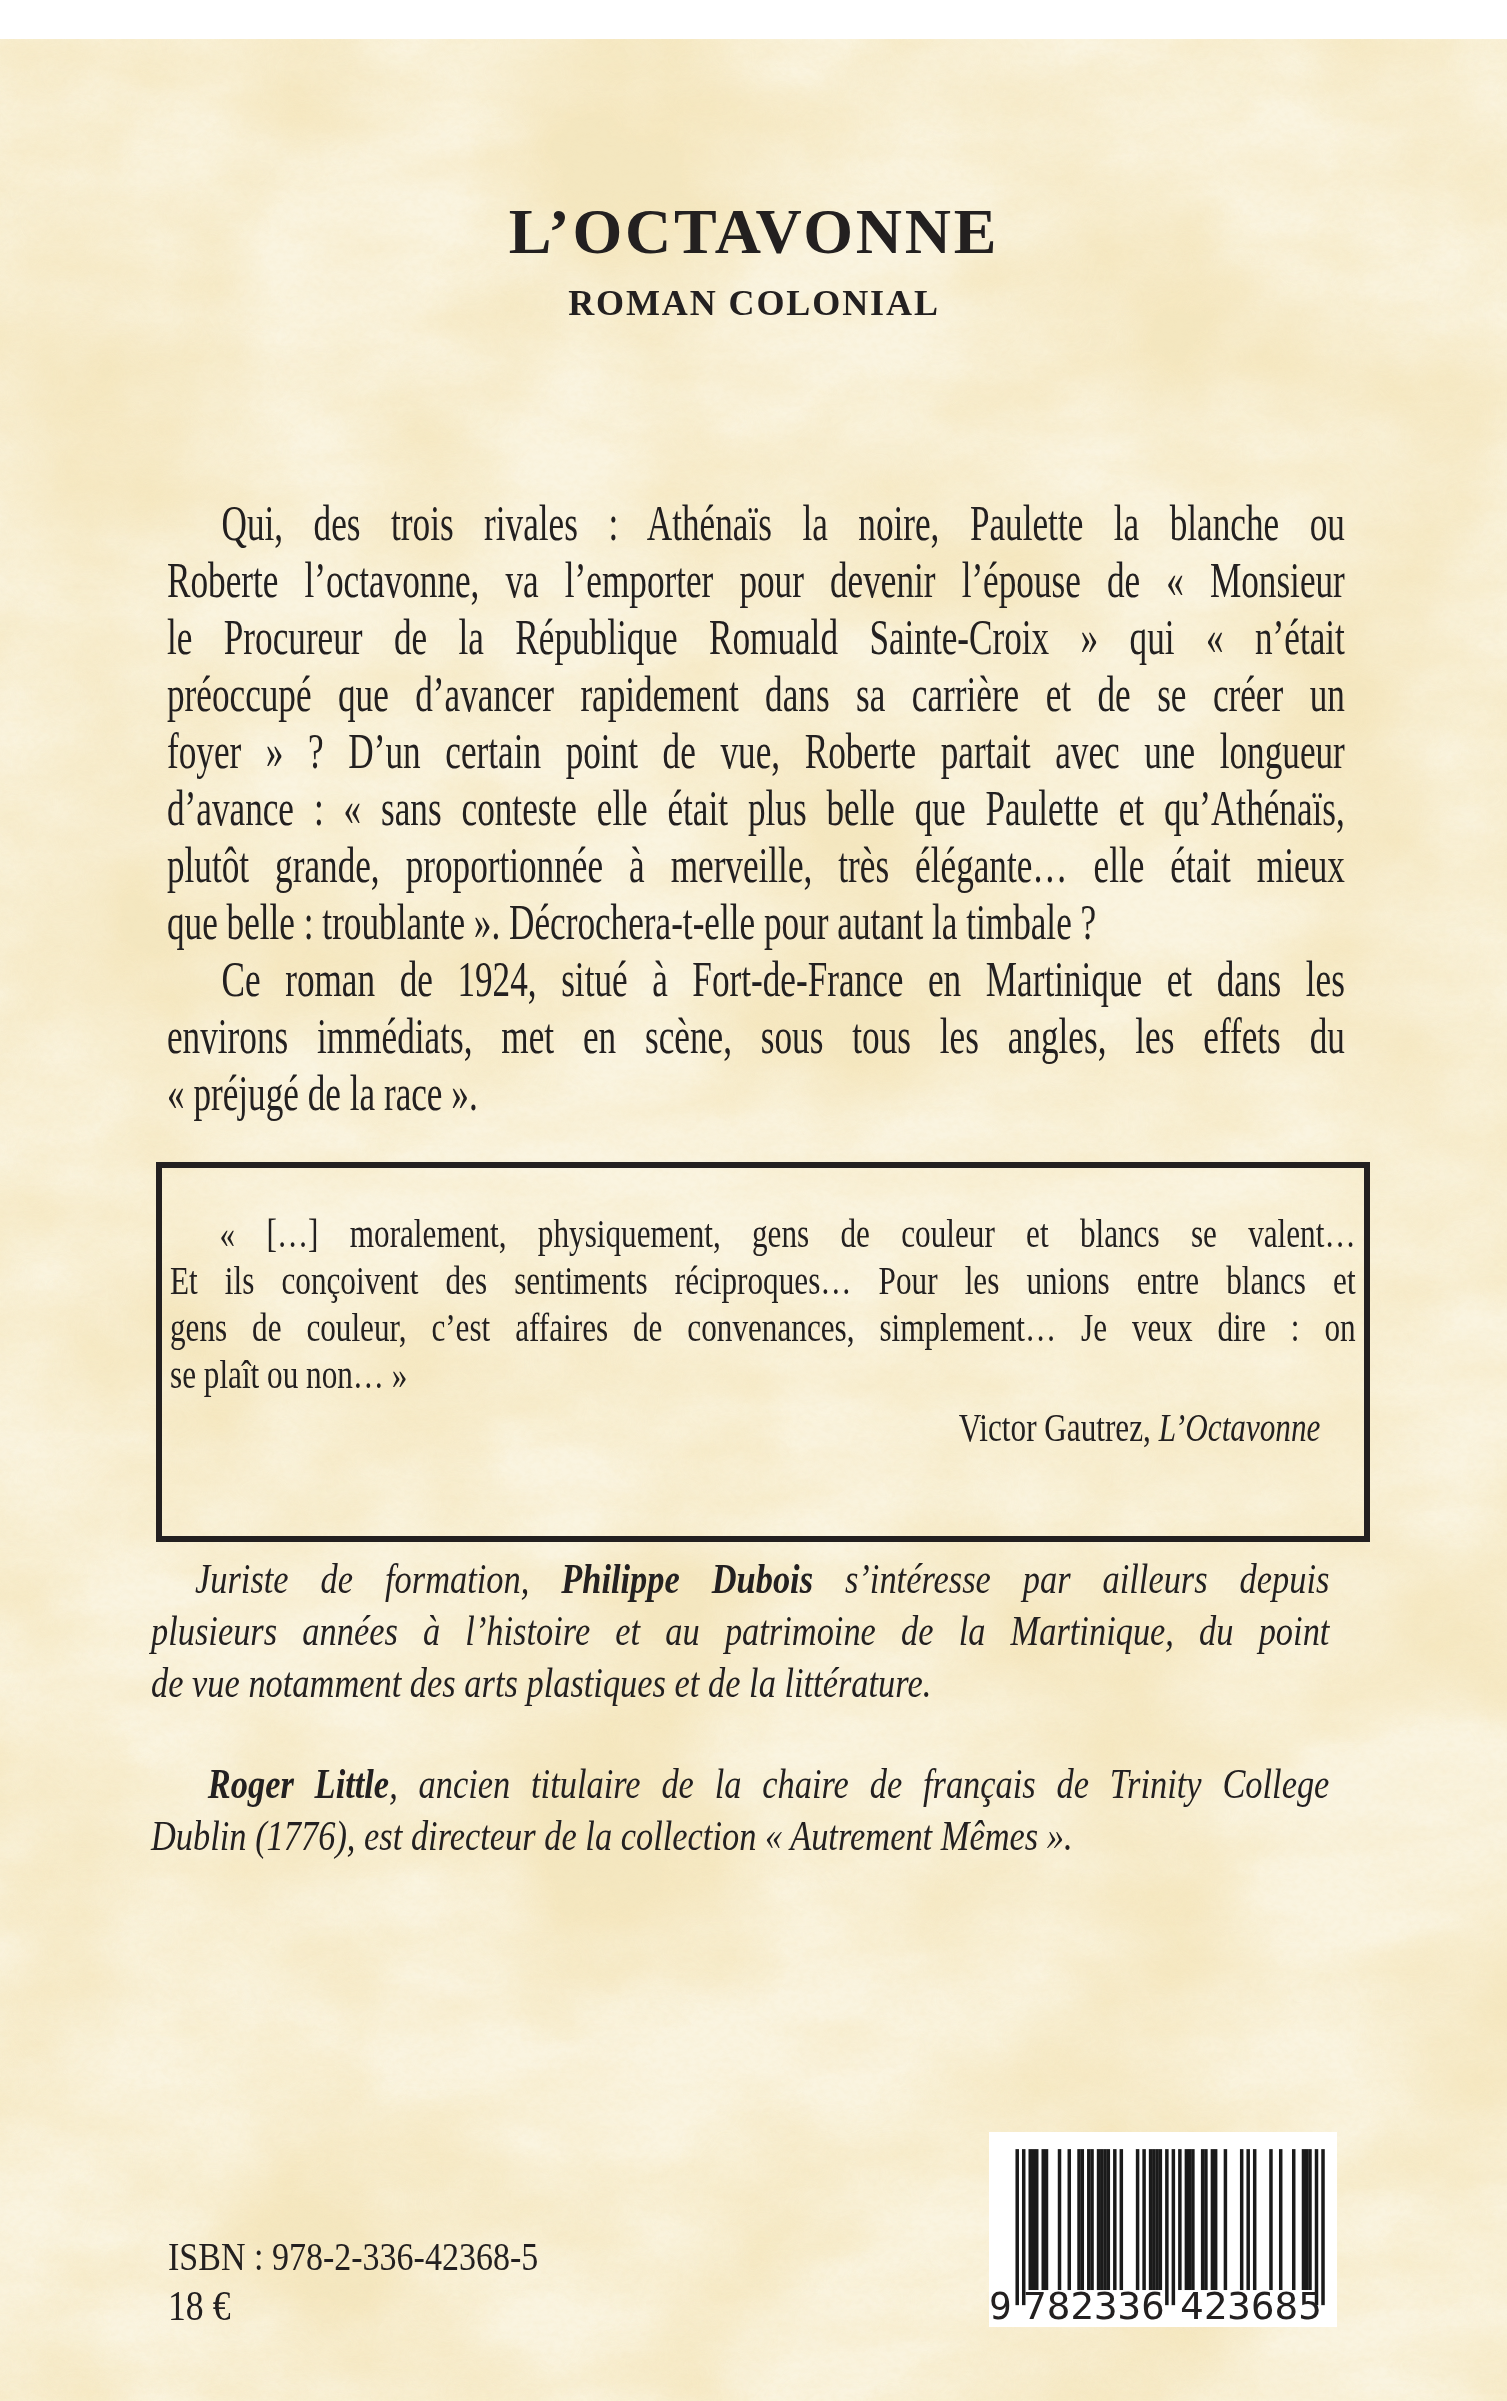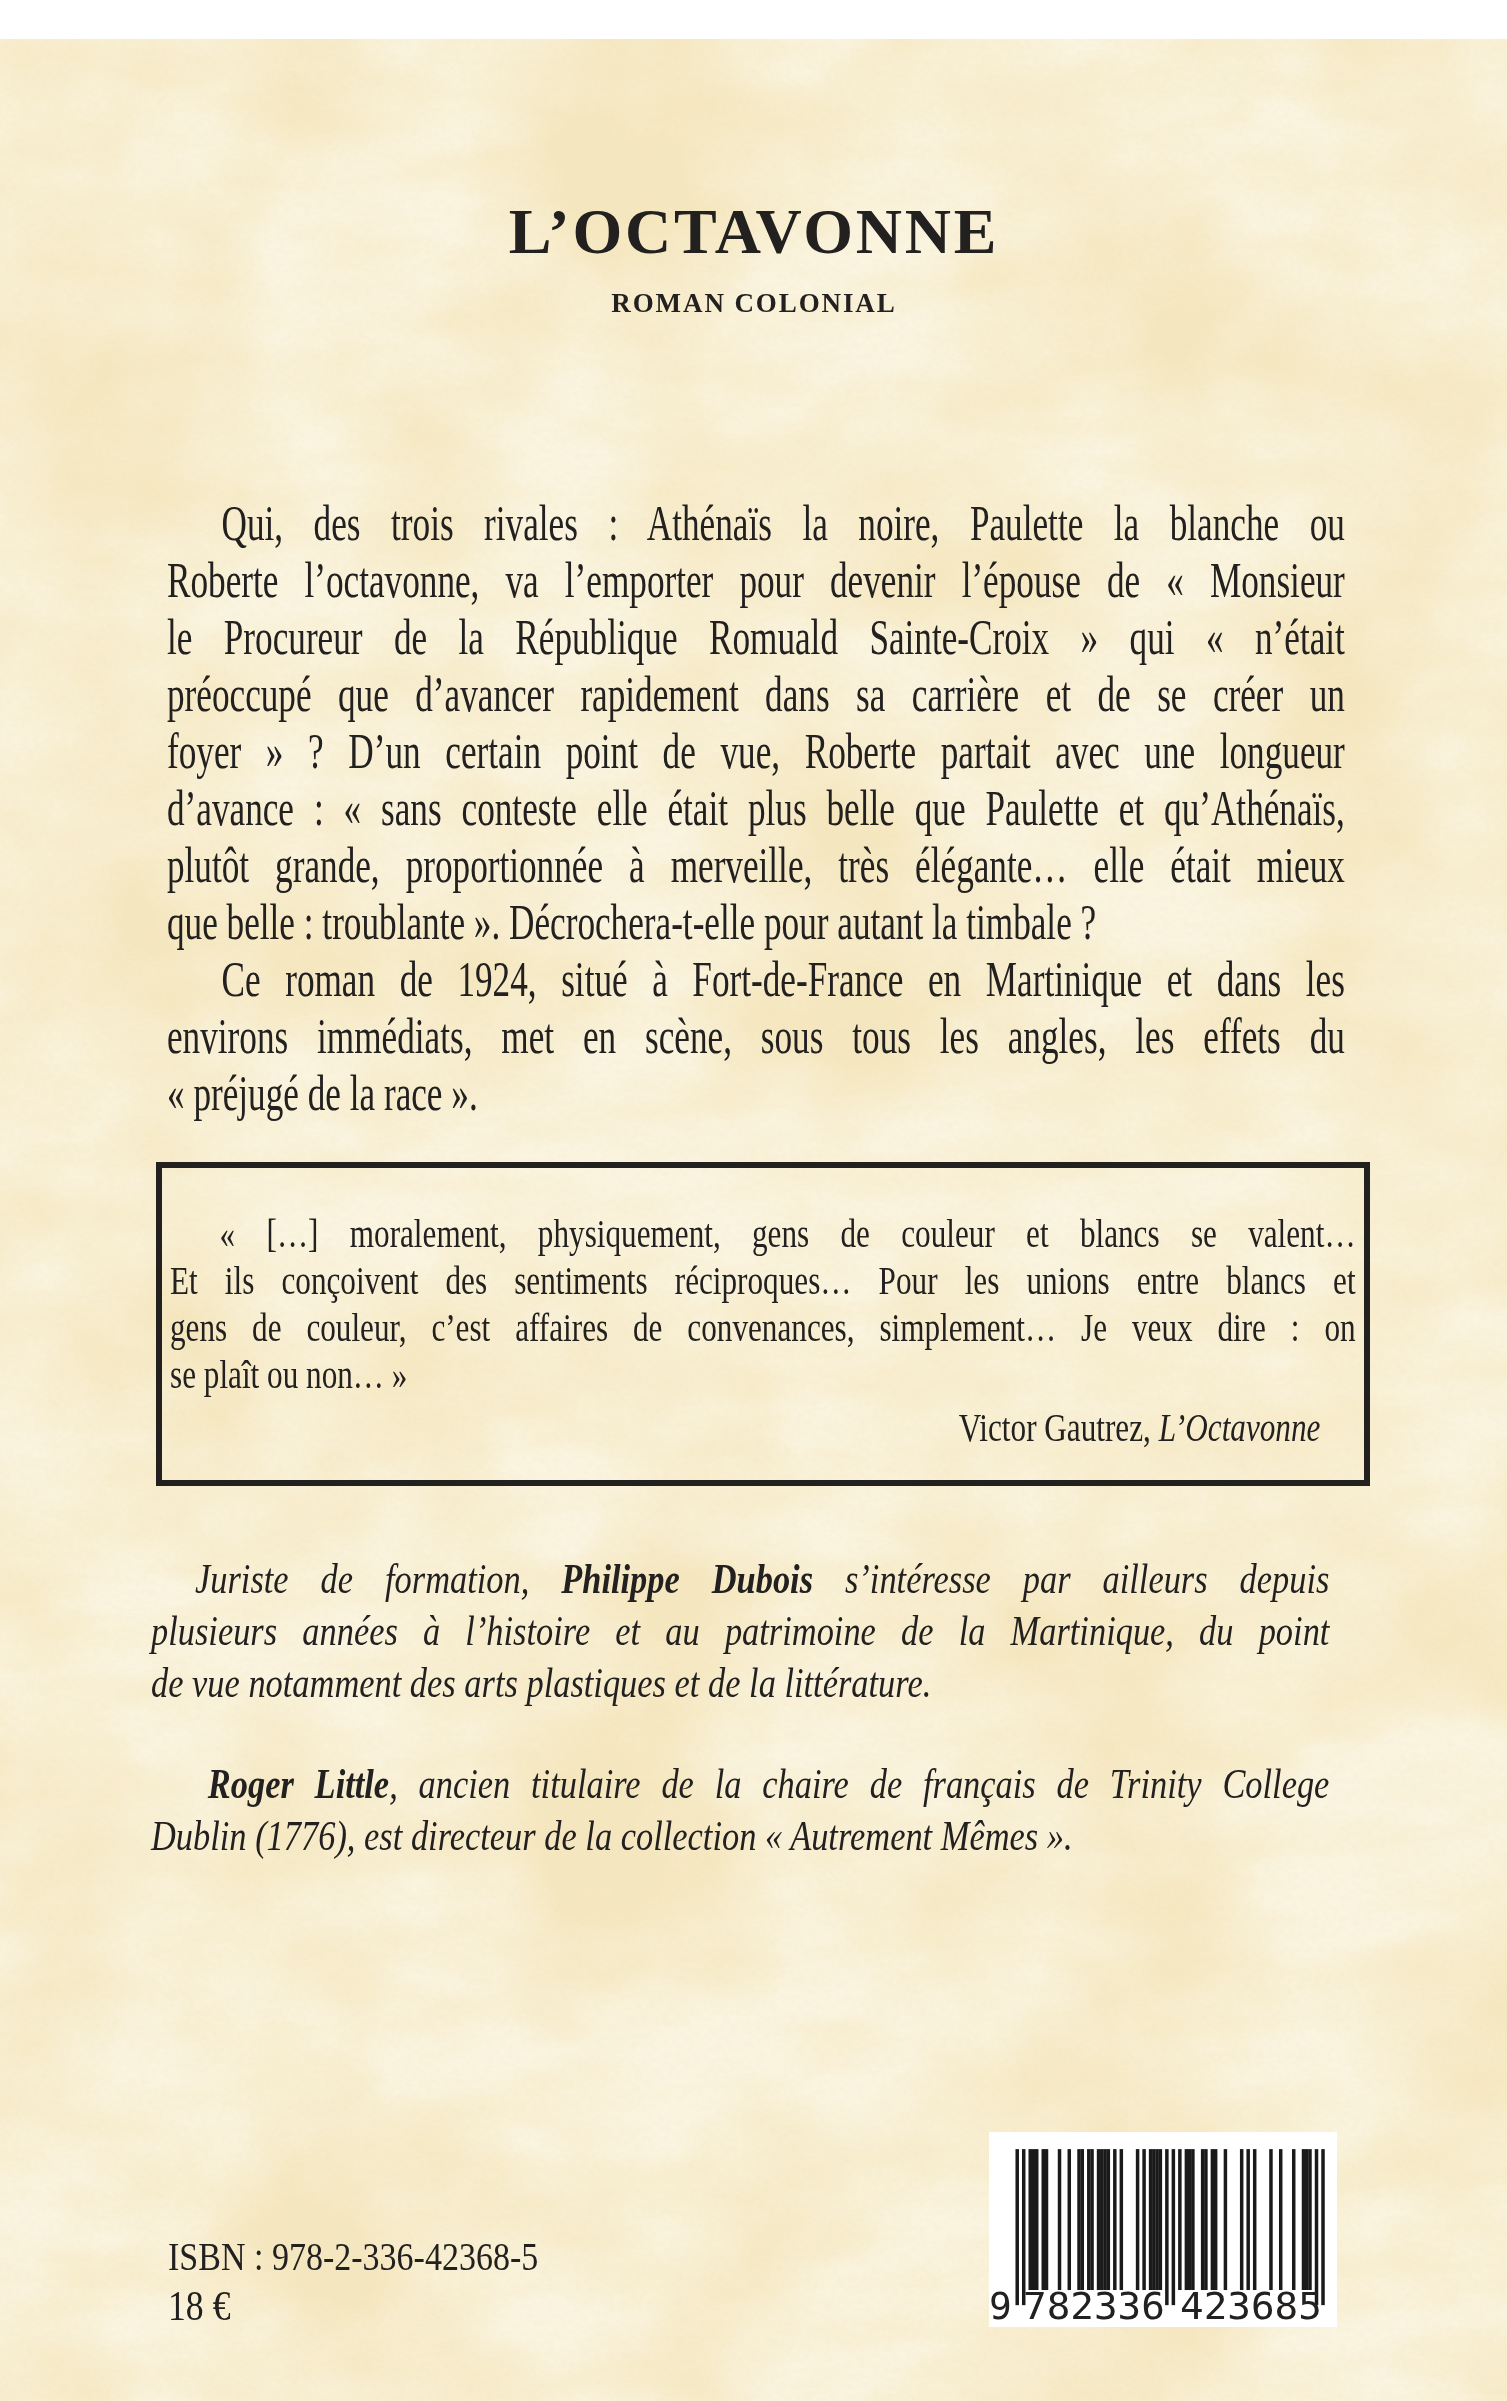--- a/index.html
+++ b/index.html
@@ -10,35 +10,35 @@
     color: var(--ink, #232020);
     margin-top: 39px;
   }
   .texture { position:absolute; left:0; top:0; z-index:0; }
   .paper-base { fill: var(--paper-cream, #faf4e0); }
   .layer { position:absolute; z-index:1; }
 
   
   .title-block { left:0; right:0; top:159px; text-align:center; }
   .book-title { font-size:64px; font-weight:700; letter-spacing:2.8px; line-height:68px; }
-  .book-subtitle { font-size:27px; font-weight:700; letter-spacing:1.9px; line-height:45px; margin-top:15px; }
+  .book-subtitle { font-size:36px; font-weight:700; letter-spacing:1.9px; line-height:45px; margin-top:15px; }
 
   
   .cond { transform-origin:0 0; }
   .jl { text-align:justify; text-align-last:justify; }
   .ll { text-align:left; text-align-last:left; }
 
   
   .synopsis { left:167px; top:456px; width:1178px; }
   .synopsis .cond { width:1707px; transform:scaleX(0.69); font-size:51px; line-height:57px; }
   .ind { text-indent:79px; }
 
   
   .quote-box {
-    left:156px; top:1123px; width:1214px; height:324px;
+    left:156px; top:1123px; width:1214px; height:380px;
     border:6.6px solid var(--ink, #232020); box-sizing:border-box;
     padding:42px 7.6px 0 7.6px; overflow:hidden;
   }
   .quote-box .cond { width:1482px; transform:scaleX(0.8); font-size:39px; line-height:47px; }
   .q-ind { text-indent:62px; }
   .attribution { margin-top:5.7px; text-align:right; text-align-last:right; padding-right:44px; }
   .attr-work { font-style:italic; }
 
   
   .bio { left:151px; top:1514px; width:1178px; }

